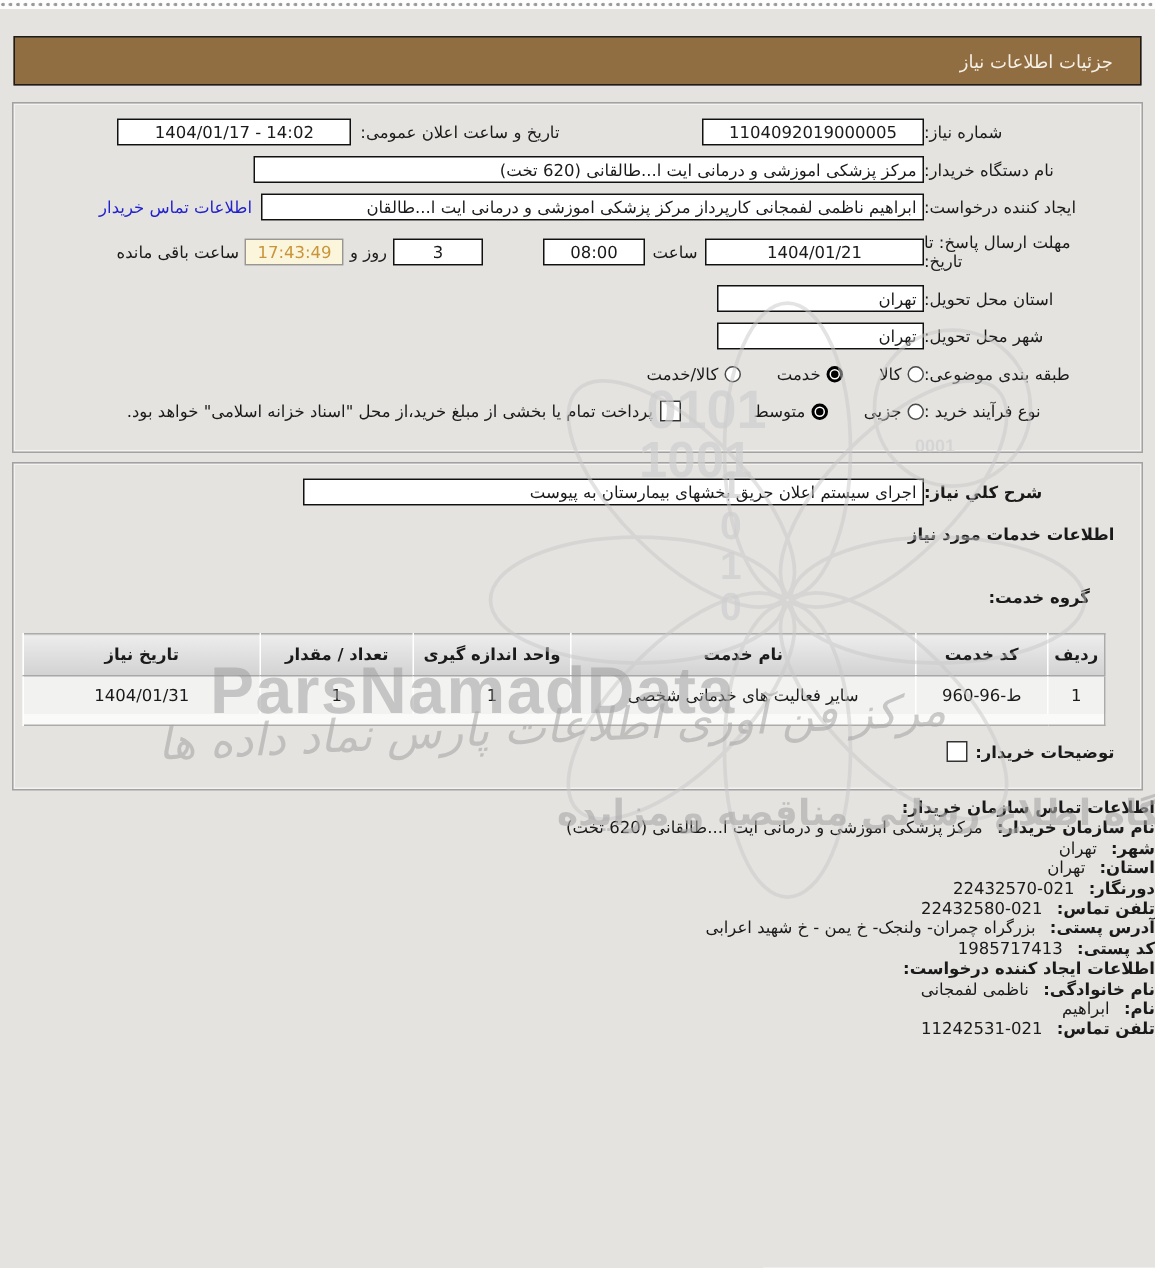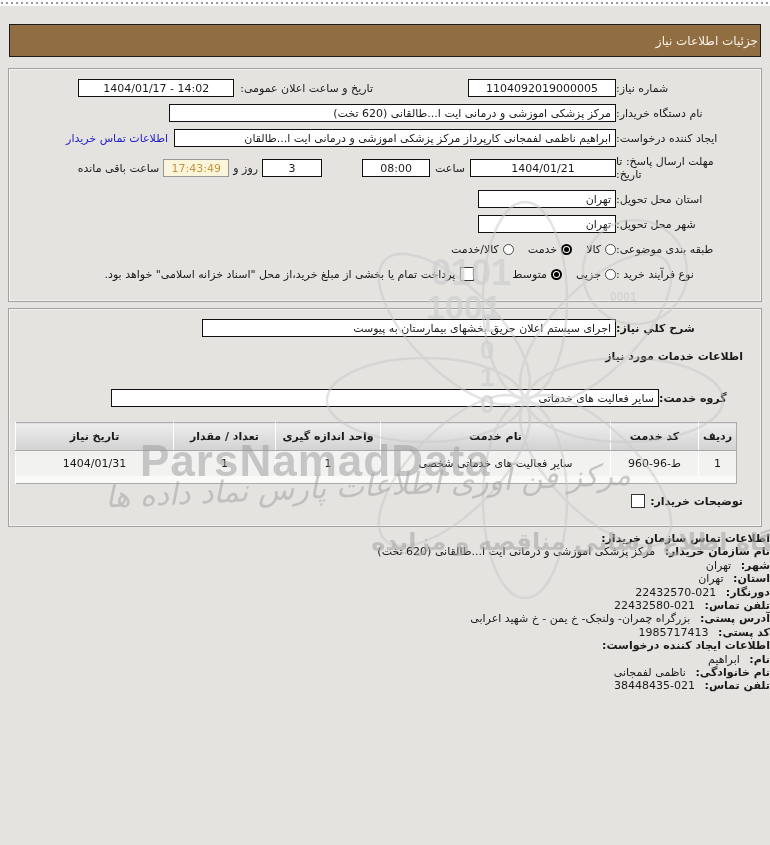--- a/index.html
+++ b/index.html
@@ -4,21 +4,21 @@
 <style>
   html,body{margin:0;padding:0;}
   #page{position:relative;width:770px;height:845px;background:#E5E3E0;overflow:hidden;
         font-family:"DejaVu Sans","Liberation Sans",sans-serif;font-size:11px;color:#1a1a1a;direction:rtl;}
   
   .dots{position:absolute;top:0;left:0;width:770px;height:6px;background:#fdfdfd;
         background-image:radial-gradient(circle at 2px 3px,#9a9a9a 1px,transparent 1.4px);
         background-size:5px 6px;background-repeat:repeat-x;}
   
   .title-bar{position:absolute;top:24px;left:9px;right:9px;height:33px;background:#916D42;
-             border:1px solid #1c1c1c;display:flex;align-items:center;padding:0 2px 0 6px;
+             border:1px solid #1c1c1c;display:flex;align-items:center;padding:0 18px 0 6px;
              color:#F6F1E7;font-size:12px;box-sizing:border-box;}
   
   .panel{position:absolute;left:8px;right:8px;border:1px solid #A2A2A2;
          box-shadow:inset 0 0 0 1px rgba(255,255,255,.55);box-sizing:border-box;}
   #panel1{top:68px;height:234px;padding:9px 6px 0 6px;}
   #panel2{top:308px;height:219px;padding:9px 6px 0 6px;}
   .form-row{display:flex;align-items:center;margin:0 6px 5px 2px;min-height:20px;}
   .lbl-col{width:133px;flex:0 0 133px;text-align:left;line-height:13px;}
   .lbl{white-space:nowrap;}
   .box{background:#fff;border:1px solid #111;height:18px;line-height:18px;padding:0 4px;
@@ -26,21 +26,21 @@
   .center{text-align:center;}
   .ltr{direction:ltr;unicode-bidi:embed;}
   .bdo{direction:ltr;unicode-bidi:bidi-override;}
   .link{color:#2222CC;margin-right:6px;white-space:nowrap;cursor:pointer;}
   .cream{background:#FBF5DC;border:1px solid #979797;color:#C9953B;}
   .radio{width:11px;height:11px;border:1px solid #4a4a4a;border-radius:50%;background:#fff;
          display:inline-block;flex:0 0 auto;position:relative;box-sizing:border-box;}
   .radio.checked{border:2px solid #000;}
   .radio.checked::after{content:"";position:absolute;inset:1px;background:#000;border-radius:50%;}
   .checkbox{width:12px;height:12px;border:1px solid #333;background:#fff;display:inline-block;flex:0 0 auto;}
-  .opt-lbl{margin:0 4px 0 14px;white-space:nowrap;text-align:center;}
+  .opt-lbl{margin:0 4px 0 24px;white-space:nowrap;text-align:center;}
   .b{font-weight:bold;}
   
   table.svc{border-collapse:collapse;margin:14px 18px 9px 18px;width:722px;
             border:1px solid #ABABAB;background:#F2F2F1;table-layout:fixed;}
   table.svc th{background:linear-gradient(180deg,#EDEDED 0%,#D2D2D2 100%);font-weight:bold;
                height:25px;border-left:1px solid #fff;border-bottom:1px solid #A8A8A8;font-size:11px;}
   table.svc td{height:23px;text-align:center;border-left:1px solid #fff;font-size:11px;}
   table.svc tr.spacer td{height:5px;background:#FAFAF9;}
   
   #contact{position:absolute;top:532px;right:0;left:10px;line-height:13.4px;}
@@ -144,21 +144,20 @@
       <span class="lbl-col lbl b">شرح کلي نیاز:</span>
       <span class="box" style="width:414px">اجرای سیستم اعلان حریق بخشهای بیمارستان به پیوست</span>
     </div>
 
     <div class="form-row" style="min-height:14px;margin-bottom:25px">
       <span class="b" style="margin-right:6px">اطلاعات خدمات مورد نیاز</span>
     </div>
 
     <div class="form-row" style="margin-bottom:2px">
       <span class="lbl-col lbl b" style="width:90px;flex-basis:90px">گروه خدمت:</span>
-      <span class="box" style="width:548px">سایر فعالیت های خدماتی</span>
     </div>
 
     <table class="svc">
       <colgroup>
         <col style="width:38px">
           <col style="width:88px">
           <col style="width:230px">
         <col style="width:105px">
           <col style="width:102px">
           <col>
@@ -197,23 +196,23 @@
   <div id="contact">
     <div class="cline b">اطلاعات تماس سازمان خریدار:</div>
     <div class="cline"><span class="b">نام سازمان خریدار:</span> <span>مرکز پزشکی اموزشی و درمانی ایت ا...طالقانی (620 تخت)</span></div>
     <div class="cline"><span class="b">شهر:</span> <span>تهران</span></div>
     <div class="cline"><span class="b">استان:</span> <span>تهران</span></div>
     <div class="cline"><span class="b">دورنگار:</span> <span class="ltr">22432570-021</span></div>
     <div class="cline"><span class="b">تلفن تماس:</span> <span class="ltr">22432580-021</span></div>
     <div class="cline"><span class="b">آدرس پستی:</span> <span>بزرگراه چمران- ولنجک- خ یمن - خ شهید اعرابی</span></div>
     <div class="cline"><span class="b">کد پستی:</span> <span class="ltr">1985717413</span></div>
     <div class="cline b">اطلاعات ایجاد کننده درخواست:</div>
+    <div class="cline"><span class="b">نام خانوادگی:</span> <span>ناظمی لفمجانی</span></div>
     <div class="cline"><span class="b">نام:</span> <span>ابراهیم</span></div>
-    <div class="cline"><span class="b">نام خانوادگی:</span> <span>ناظمی لفمجانی</span></div>
-    <div class="cline"><span class="b">تلفن تماس:</span> <span class="ltr">38448435-021</span></div>
+    <div class="cline"><span class="b">تلفن تماس:</span> <span class="ltr">11242531-021</span></div>
   </div>
 
   <div id="wm">
     <svg class="wm-flower" width="400" height="400" viewBox="-200 -200 400 400">
       <g fill="none" stroke="#C9C9C9" stroke-width="2.5">
         <g transform="rotate(0)">
             <ellipse cx="0" cy="-100" rx="42" ry="98"></ellipse>
           </g>
         <g transform="rotate(45)">
             <ellipse cx="0" cy="-100" rx="42" ry="98"></ellipse>

